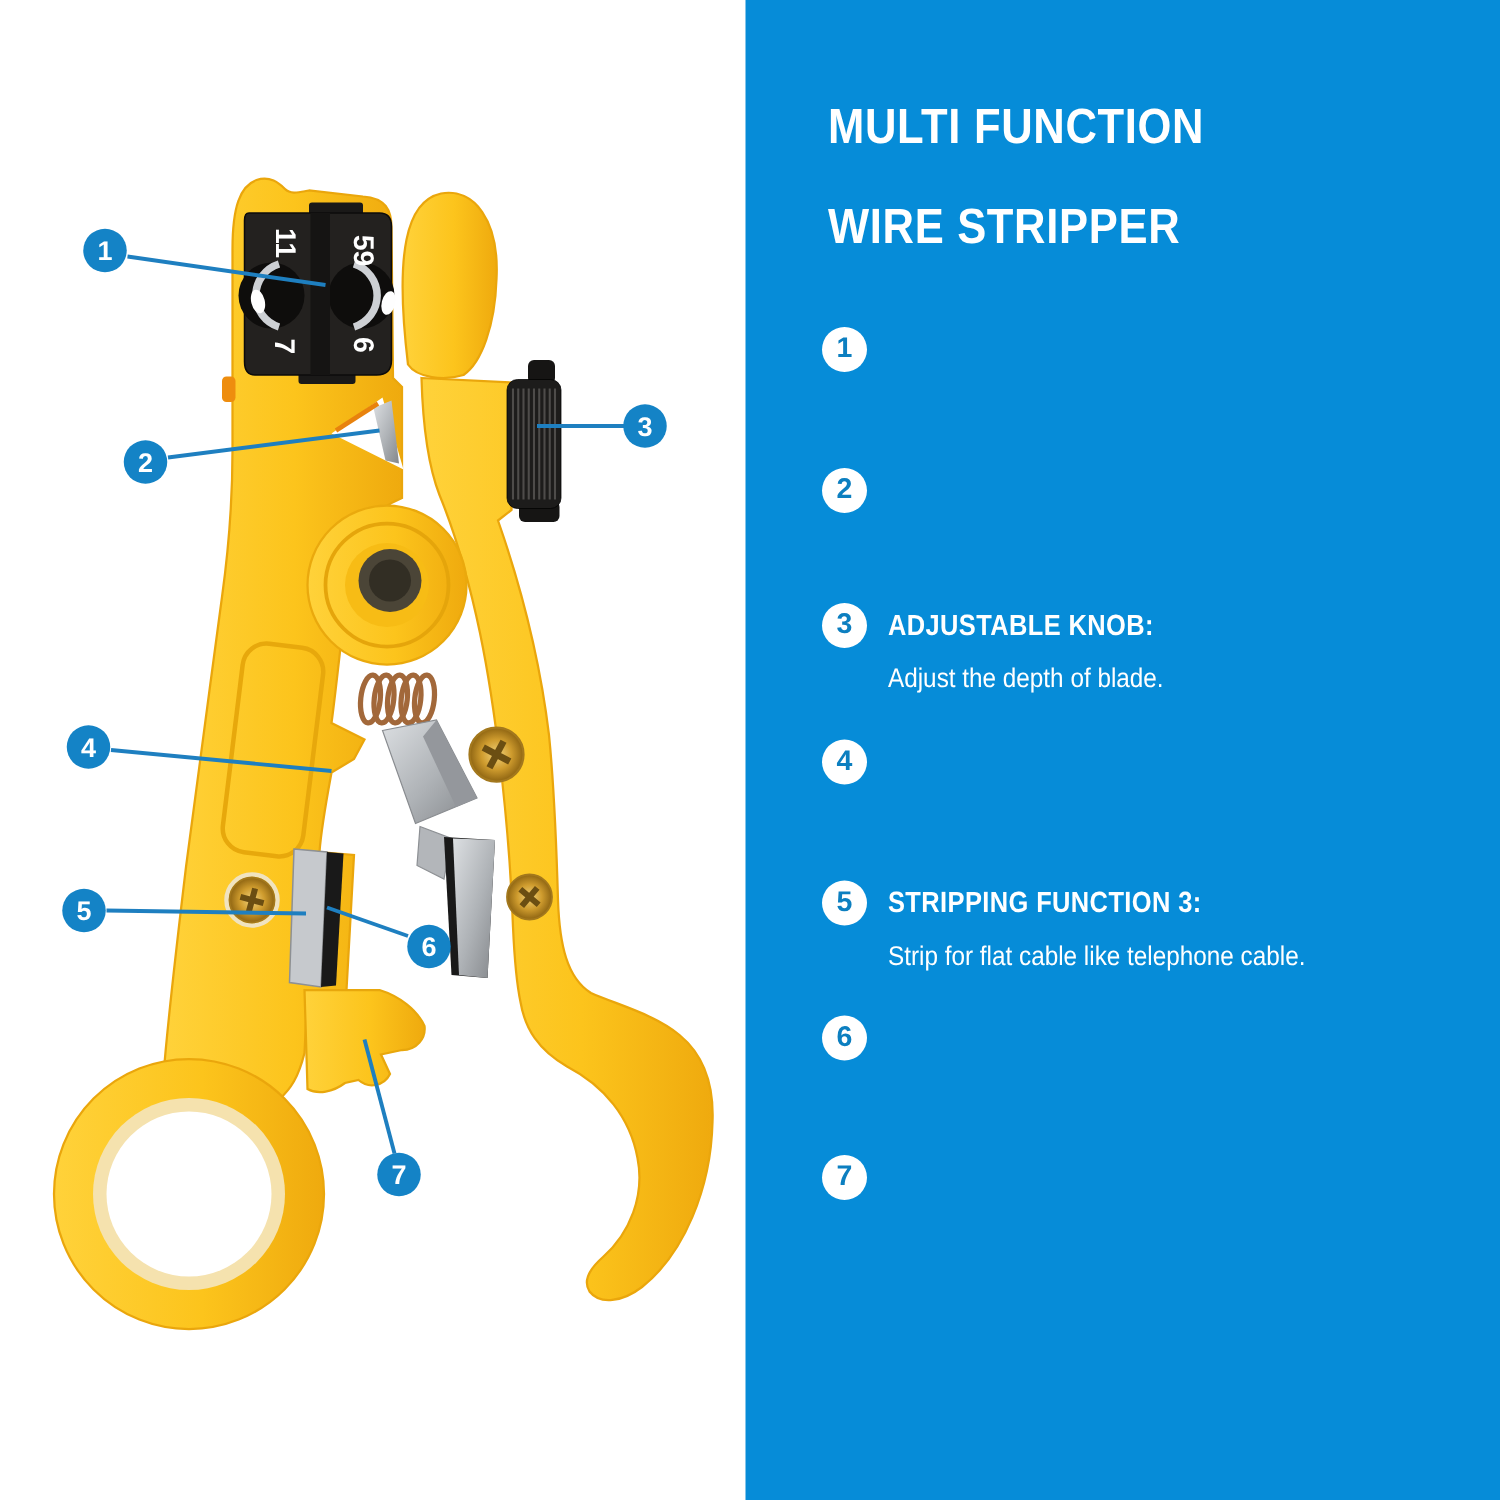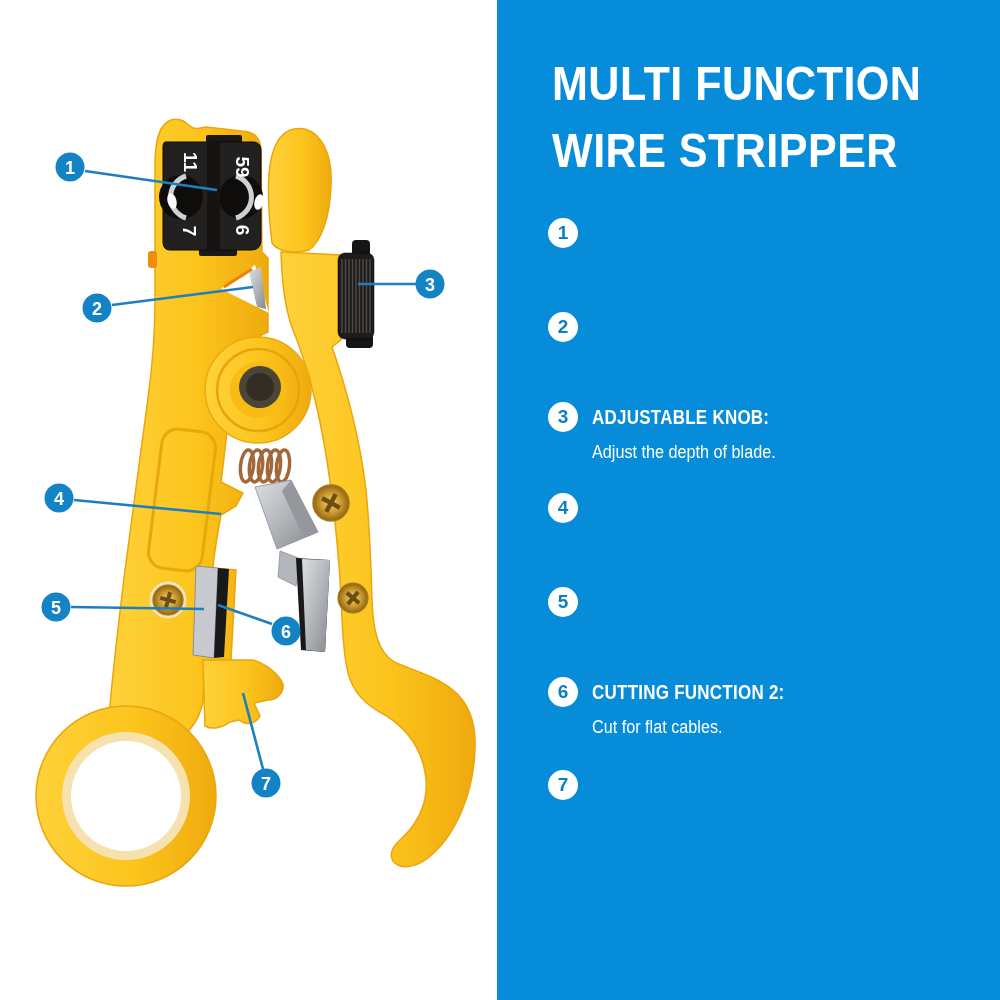--- a/index.html
+++ b/index.html
@@ -1,21 +1,21 @@
 <!DOCTYPE html>
 <html><head>
 <meta charset="utf-8">
 <style>
   html,body{margin:0;padding:0;background:#fff;}
   body{width:1000px;height:1000px;font-family:"Liberation Sans",sans-serif;}
   .stage{position:relative;width:1000px;height:1000px;overflow:hidden;background:#ffffff;}
 
   
   .panel{position:absolute;left:497px;top:0;width:503px;height:1000px;background:#068cd8;color:#fff;}
-  .title{position:absolute;left:55px;top:50px;font-weight:bold;font-size:49px;line-height:67px;letter-spacing:.5px;}
+  .title{position:absolute;left:55px;top:50px;font-weight:bold;font-size:33px;line-height:67px;letter-spacing:.5px;}
   .title .tline{display:block;transform:scaleX(.88);transform-origin:0 50%;white-space:nowrap;}
   .item{position:absolute;left:51px;width:430px;}
   .badge{position:absolute;left:0;top:0;width:30px;height:30px;border-radius:50%;background:#fff;color:#0c7fc0;
          font-weight:bold;font-size:19px;display:flex;align-items:center;justify-content:center;}
   .itext{margin-left:44px;}
   .item h3{margin:0;font-size:19.5px;line-height:30px;font-weight:bold;letter-spacing:.3px;white-space:nowrap;
            transform:scaleX(.87);transform-origin:0 50%;}
   .item p{margin:10px 0 0 0;font-size:18px;line-height:20px;font-weight:normal;white-space:nowrap;
           transform:scaleX(.9);transform-origin:0 50%;}
 
@@ -225,27 +225,27 @@
         <p>Adjust the depth of blade.</p>
       </div>
     </div>
 
     <div class="item" style="top:493px">
       <span class="badge">4</span>
     </div>
 
     <div class="item" style="top:587px">
       <span class="badge">5</span>
+      <div class="itext">
+        <h3>STRIPPING FUNCTION 3:</h3>
+        <p>Strip for flat cable like telephone cable.</p>
+      </div>
     </div>
 
     <div class="item" style="top:677px">
       <span class="badge">6</span>
-      <div class="itext">
-        <h3>CUTTING FUNCTION 2:</h3>
-        <p>Cut for flat cables.</p>
-      </div>
     </div>
 
     <div class="item" style="top:770px">
       <span class="badge">7</span>
     </div>
   </div>
 </div>
 
 </body></html>

